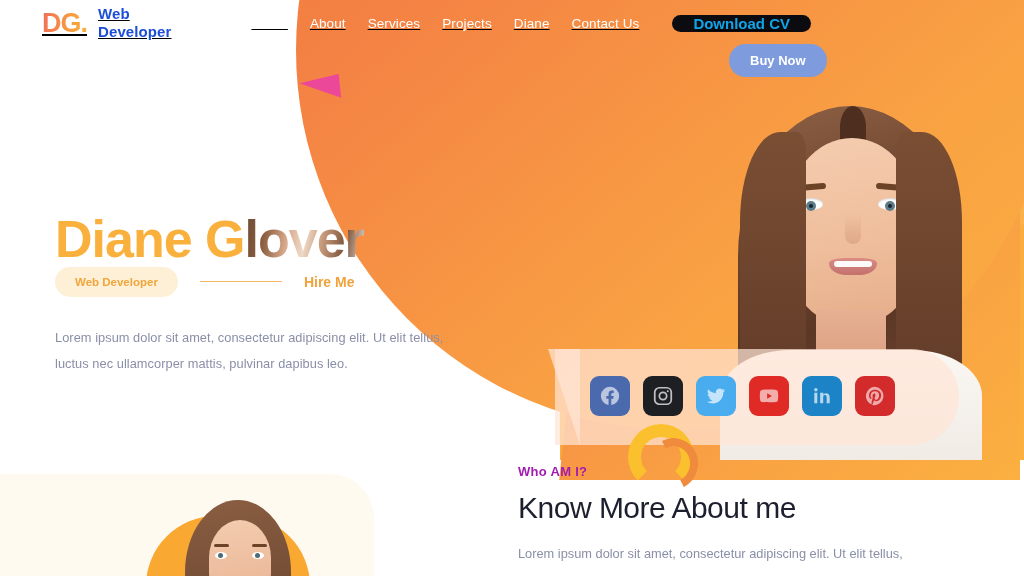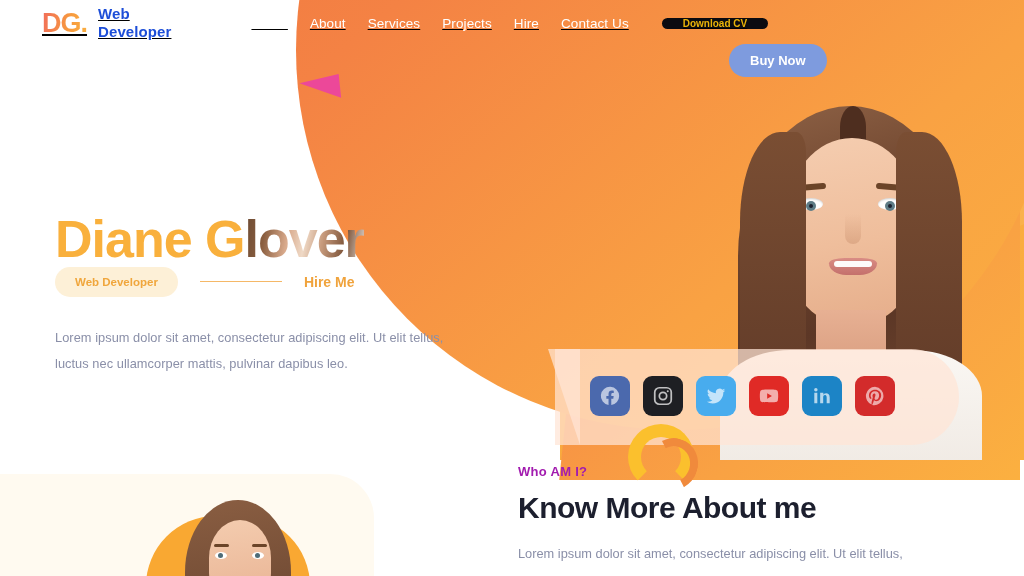--- a/index.html
+++ b/index.html
@@ -181,22 +181,22 @@
   }
   .nav {
     display:flex; align-items:center; gap:22px;
     margin-left:80px;
   }
   .nav-item {
     font-size:13.5px; color:#ffffff; font-weight:500;
     cursor:pointer; white-space:nowrap; letter-spacing:.1px;
   }
   .btn-cv {
-    margin-left:33px; background:#0B0B10; color:#eab308;
-    font-size:10px; font-weight:700; padding:0 21px;
+    margin-left:33px; background:#0B0B10; color:#0ea5e9;
+    font-size:15px; font-weight:700; padding:0 21px;
     border-radius:20px; cursor:pointer; white-space:nowrap;
   }
   .btn-buy {
     position:absolute; left:729px; top:44px;
     background:#7E9BDE; color:#fff;
     font-size:13px; font-weight:700; padding:9px 21px;
     border-radius:20px; cursor:pointer; z-index:31;
   }
 
   
@@ -260,21 +260,21 @@
   .cc-eye i { position:absolute; left:3px; top:1px; width:5px; height:5px; border-radius:50%; background:#4E6C78; }
 
   
   .about {
     position:absolute; left:518px; top:464px; width:506px; z-index:15;
   }
   .about-eyebrow {
     font-size:13px; font-weight:800; color:#a21caf; letter-spacing:.3px;
   }
   .about-title {
-    margin-top:12px; font-size:30px; font-weight:700;
+    margin-top:12px; font-size:30px; font-weight:400;
     color:#1C1F2E; letter-spacing:-.5px;
   }
   .about-para {
     margin-top:17px; font-size:12.8px; color:#8A8FA8; line-height:1.9;
   }
 </style>
 </head>
 <body>
 
 <div id="page">
@@ -332,21 +332,21 @@
         <span>Web</span><br>
         <span>Developer</span>
       </span>
     </div>
 
     <nav class="nav">
       <span class="nav-item">Home</span>
       <span class="nav-item">About</span>
       <span class="nav-item">Services</span>
       <span class="nav-item">Projects</span>
-      <span class="nav-item">Hire</span>
+      <span class="nav-item">Diane</span>
       <span class="nav-item">Contact Us</span>
     </nav>
 
     <div class="btn-cv">Download CV</div>
   </div>
 
   <div class="btn-buy">Buy Now</div>
 
   <div class="hero-text">
     <div class="h-name"><span class="plain">Diane G</span><span class="textured">lover</span></div>

